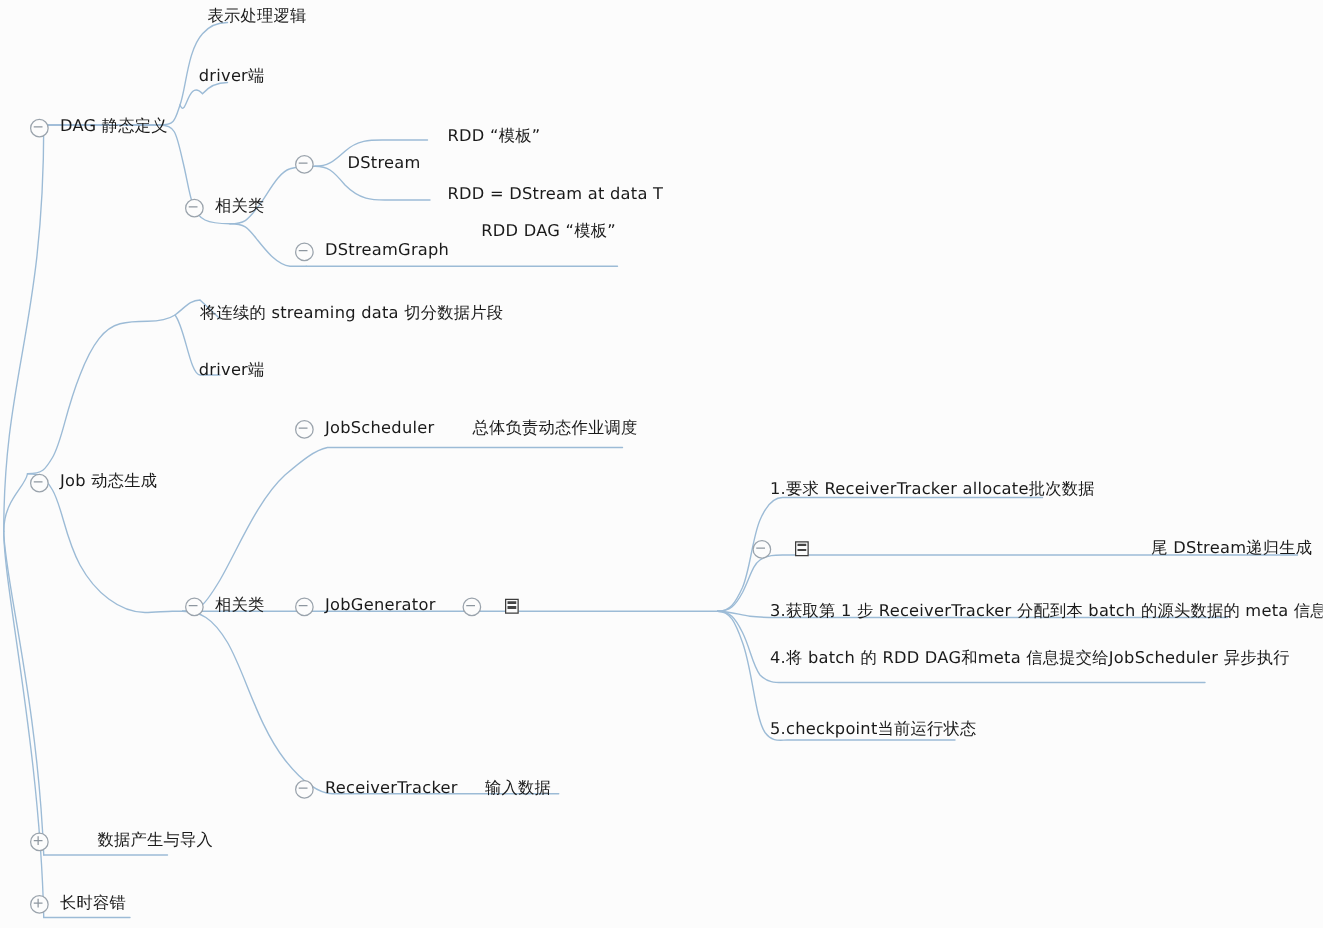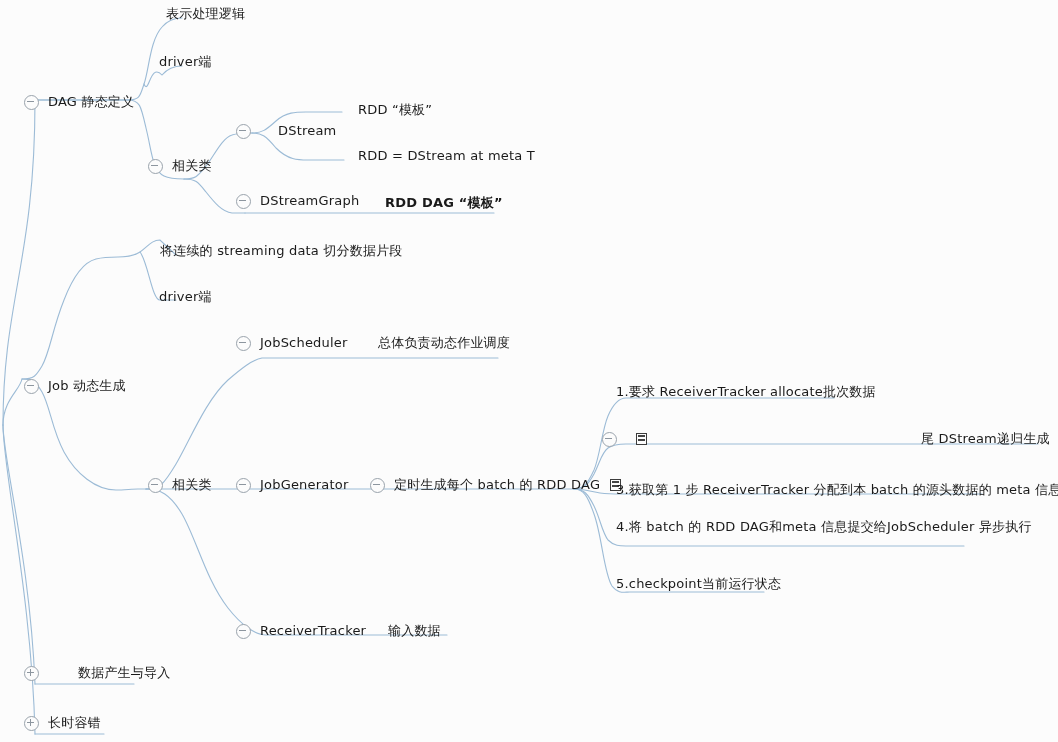--- a/index.html
+++ b/index.html
@@ -104,31 +104,31 @@
         <span class="lbl cn">DAG 静态定义</span>
       </div>
       <div class="node" style="left: 358px; top: 99px;">
         <span class="lbl cn">RDD  “模板”</span>
       </div>
       <div class="node" style="left: 236px; top: 120px; gap: 18px;">
         <span class="toggle"></span>
         <span class="lbl cn">DStream</span>
       </div>
       <div class="node" style="left: 358px; top: 145px;">
-        <span class="lbl cn">RDD = DStream at meta T</span>
+        <span class="lbl cn">RDD = DStream at data T</span>
       </div>
       <div class="node" style="left: 148px; top: 155px;">
         <span class="toggle"></span>
         <span class="lbl cn">相关类</span>
       </div>
       <div class="node" style="left: 236px; top: 190px;">
         <span class="toggle"></span>
         <span class="lbl cn">DStreamGraph</span>
       </div>
-      <div class="node" style="left: 385px; top: 192px; font-weight: bold;">
+      <div class="node" style="left: 385px; top: 175px;">
         <span class="lbl cn">RDD DAG  “模板”</span>
       </div>
       <div class="node" style="left: 160px; top: 240px;">
         <span class="lbl cn">将连续的 streaming data 切分数据片段</span>
       </div>
       <div class="node" style="left: 159px; top: 286px;">
         <span class="lbl cn">driver端</span>
       </div>
       <div class="node" style="left: 24px; top: 357px; margin-top: 18px;">
         <span class="toggle"></span>
@@ -144,21 +144,20 @@
       <div class="node" style="left: 148px; top: 474px;">
         <span class="toggle"></span>
         <span class="lbl cn">相关类</span>
       </div>
       <div class="node" style="left: 236px; top: 474px;">
         <span class="toggle"></span>
         <span class="lbl cn">JobGenerator</span>
       </div>
       <div class="node" style="left: 370px; top: 474px;">
         <span class="toggle"></span>
-        <span class="lbl cn">定时生成每个 batch 的 RDD DAG</span>
         <span class="note"></span>
       </div>
       <div class="node" style="left: 236px; top: 620px;">
         <span class="toggle"></span>
         <span class="lbl cn">ReceiverTracker</span>
       </div>
       <div class="node" style="left: 388px; top: 620px;">
         <span class="lbl cn">输入数据</span>
       </div>
       <div class="node" style="left: 616px; top: 381px;">

